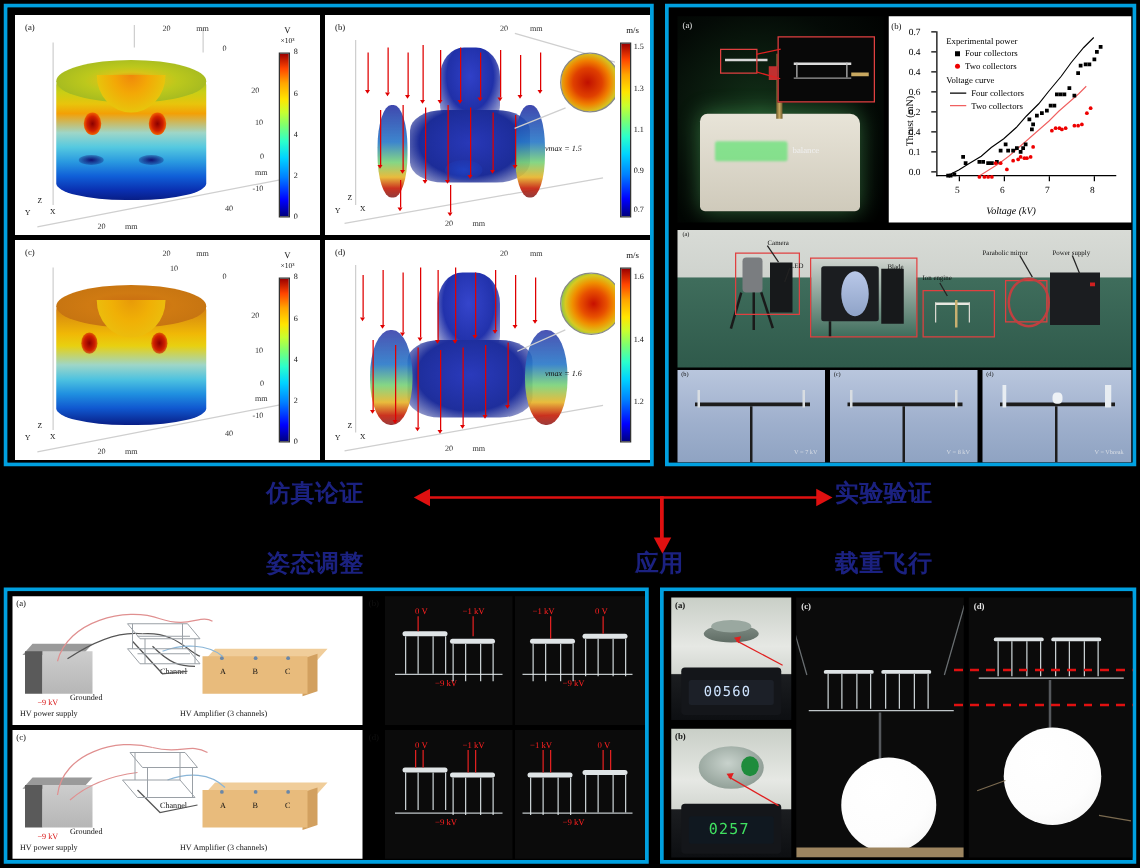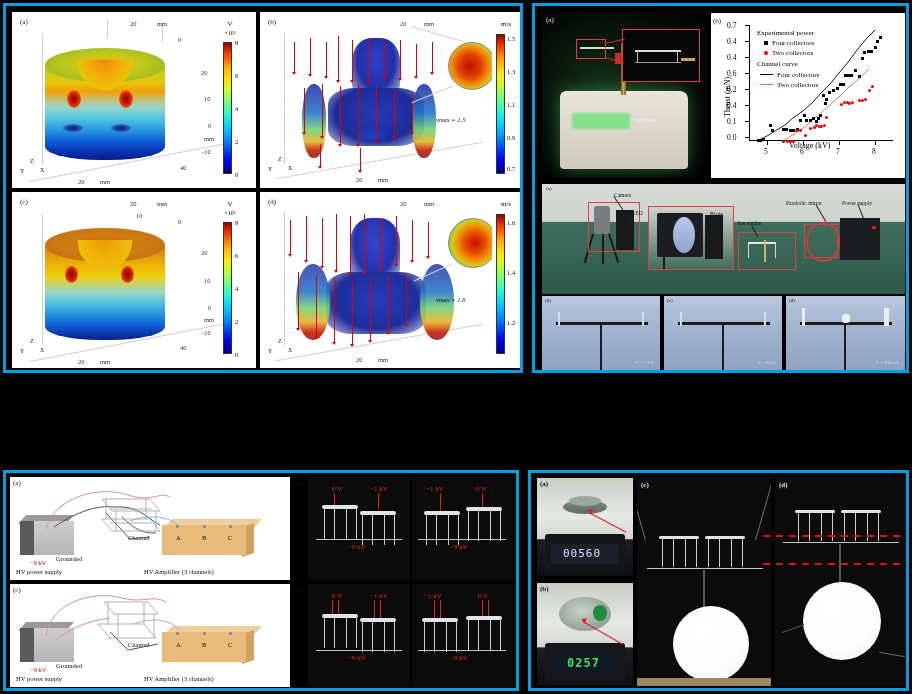--- a/index.html
+++ b/index.html
@@ -502,21 +502,21 @@
           <div class="tickline" style="left:56px; top:128px; width:1px; height:4px;"></div>
           <div class="tickline" style="left:92px; top:128px; width:1px; height:4px;"></div>
           <div class="tickline" style="left:128px; top:128px; width:1px; height:4px;"></div>
           <div class="tickline" style="left:164px; top:128px; width:1px; height:4px;"></div>
           <div class="ticklbl" style="left:53px; top:134px;">5</div>
           <div class="ticklbl" style="left:89px; top:134px;">6</div>
           <div class="ticklbl" style="left:125px; top:134px;">7</div>
           <div class="ticklbl" style="left:161px; top:134px;">8</div>
         </div>
 
-        <div class="axis-title" style="left:78px; top:128px;">Voltage (kV)</div>
+        <div class="axis-title" style="left:78px; top:151px;font-style:italic;">Voltage (kV)</div>
         <div class="axis-title rot" style="left:12px; top:104px;">Thrust (mN)</div>
 
         <svg style="position:absolute; left:0; top:0; width:194px; height:165px; overflow:visible;">
           <polyline fill="none" stroke="#000000" stroke-width="0.9" points="48,127 56,123 64,118 74,112 82,105 92,98 102,89 110,80 120,70 128,60 138,48 146,37 156,25 164,17"></polyline>
           <polyline fill="none" stroke="#F06060" stroke-width="0.9" points="72,128 80,123 88,118 96,112 104,105 112,98 120,91 128,84 136,76 144,69 152,62 158,56"></polyline>
         </svg>
 
         <div>
           <div class="pt sq" style="left:46px; top:126px;"></div>
           <div class="pt sq" style="left:48px; top:126px;"></div>
@@ -588,21 +588,21 @@
         <div class="legend" style="left:46px; top:14px;">
           <div class="hdr">Experimental power</div>
           <div class="row">
             <span class="sw-sq"></span>
             <span>Four collectors</span>
           </div>
           <div class="row">
             <span class="sw-ci"></span>
             <span>Two collectors</span>
           </div>
-          <div class="hdr">Channel curve</div>
+          <div class="hdr">Voltage curve</div>
           <div class="row">
             <span class="sw-ln"></span>
             <span>Four collectors</span>
           </div>
           <div class="row">
             <span class="sw-ln red"></span>
             <span>Two collectors</span>
           </div>
         </div>
       </div>
@@ -670,20 +670,35 @@
         <div style="position:absolute; left:16px; top:12px; width:3px; height:18px; background:#e8edf2;"></div>
         <div style="position:absolute; left:98px; top:12px; width:5px; height:18px; background:#e8edf2;"></div>
         <div style="position:absolute; left:56px; top:18px; width:8px; height:9px; background:#eef2f6; border-radius:40%;"></div>
         <div style="position:absolute; left:58px; top:29px; width:2px; height:45px; background:#1c1c1c;"></div>
         <div class="ph-lbl w" style="right:6px; bottom:5px; font-size:5px; opacity:.75;">V = Vbreak</div>
       </div>
 
     </div>
   </div>
 
+  <div style="position:absolute; left:0; top:376px; width:912px; height:90px;">
+    <div class="cn" style="left:213px; top:6px;">仿真论证</div>
+    <div class="cn" style="left:668px; top:6px;">实验验证</div>
+
+    <div class="ar-left" style="left:331px; top:15px;"></div>
+    <div class="ar-h" style="left:344px; top:20.5px; width:312px;"></div>
+    <div class="ar-right" style="left:653px; top:15px;"></div>
+
+    <div class="ar-v" style="left:528px; top:21px; height:34px;"></div>
+    <div class="ar-down" style="left:522.5px; top:54px;"></div>
+
+    <div class="cn" style="left:213px; top:62px;">姿态调整</div>
+    <div class="cn" style="left:508px; top:62px;">应用</div>
+    <div class="cn" style="left:668px; top:62px;">载重飞行</div>
+  </div>
 
   <div class="panel" style="left:3px; top:470px; width:516px; height:221px;">
     <div class="panel-inner">
 
       <div class="white-card" style="left:4px; top:4px; width:280px; height:103px;">
         <div class="tag" style="left:3px; top:2px;">(a)</div>
         <div class="psu-top" style="left:12px; top:38px; width:48px; height:9px; transform:skewX(-42deg);"></div>
         <div class="psu-side" style="left:10px; top:44px; width:14px; height:34px;"></div>
         <div class="psu-face" style="left:24px; top:44px; width:40px; height:34px;"></div>
         <div class="amp-top" style="left:158px; top:42px; width:90px; height:9px; transform:skewX(-42deg);"></div>
@@ -866,21 +881,21 @@
         <div class="redline" style="left:52px; top:34px; width:42px; transform:rotate(28deg);"></div>
         <div class="red-arrow-head" style="left:50px; top:30px; transform:rotate(200deg);"></div>
       </div>
 
       <div class="photo ph-bal" style="left:6px; top:110px; width:96px; height:103px;">
         <div class="tag" style="left:3px; top:2px; font-weight:bold;">(b)</div>
         <div style="position:absolute; left:22px; top:14px; width:52px; height:34px; border-radius:50%; background:radial-gradient(ellipse at 45% 40%,#c8d2cc 0%,#9aa8a0 60%,#7f8c84 100%);"></div>
         <div style="position:absolute; left:56px; top:22px; width:14px; height:16px; border-radius:50%; background:#1f8c3c;"></div>
         <div style="position:absolute; left:8px; top:60px; width:80px; height:40px; background:#14161a; border-radius:3px;"></div>
         <div style="position:absolute; left:14px; top:70px; width:68px; height:22px; background:#101820; border-radius:2px;"></div>
-        <div style="position:absolute; left:30px; top:73px; font-family:'DejaVu Sans Mono',monospace; font-size:12px; color:#40e060; letter-spacing:1px;font-weight:bold;">0257</div>
+        <div style="position:absolute; left:30px; top:73px; font-family:'DejaVu Sans Mono',monospace; font-size:12px; color:#40e060; letter-spacing:1px;">0257</div>
         <div class="redline" style="left:46px; top:38px; width:46px; transform:rotate(30deg);"></div>
         <div class="red-arrow-head" style="left:44px; top:34px; transform:rotate(205deg);"></div>
       </div>
 
       <div class="photo ph-black" style="left:106px; top:5px; width:134px; height:208px;">
         <div class="tag light" style="left:4px; top:3px; font-weight:bold;">(c)</div>
         <div class="thruster" style="left:22px; top:58px; width:40px; height:34px;">
           <div class="bar" style="left:0; top:0; width:40px; height:3px; border-radius:2px;"></div>
           <div class="leg" style="left:3px; top:3px; height:28px;"></div>
           <div class="leg" style="left:14px; top:3px; height:28px;"></div>

